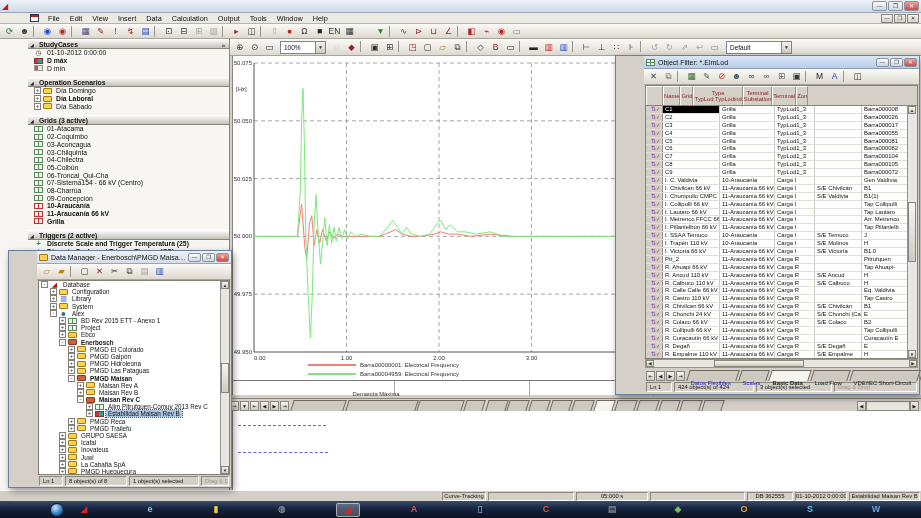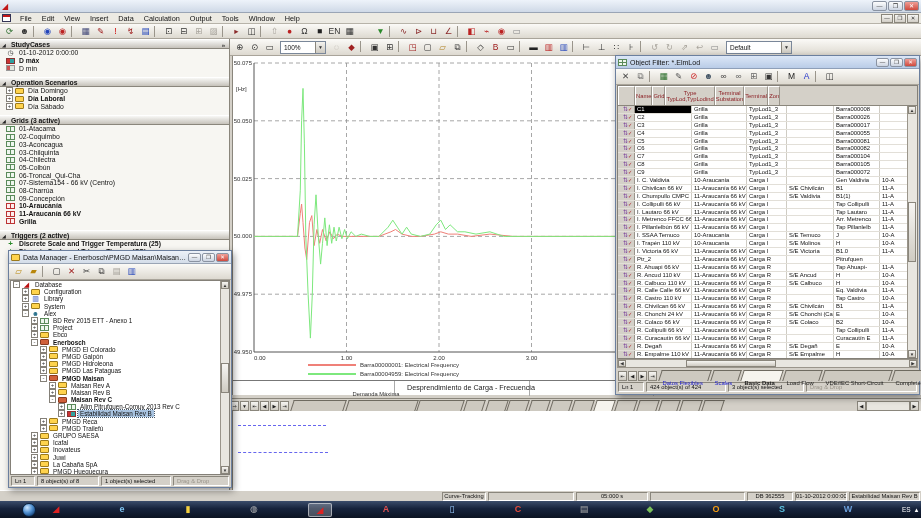--- a/index.html
+++ b/index.html
@@ -1,19 +1,19 @@
 <!DOCTYPE html>
 <html><head>
 <meta charset="utf-8">
 <style>
   html,body{margin:0;padding:0;background:#888;}
   *{box-sizing:border-box;}
   #root{position:relative;width:921px;height:518px;background:#d4d0c8;overflow:hidden;
         font-family:"Liberation Sans","DejaVu Sans",sans-serif;color:#111;cursor:default;}
-  .abs{position:absolute;}
+  .abs{position:absolute;padding-left:28px;}
 
   
   #titlebar{left:0;top:0;width:921px;height:13px;background:linear-gradient(#eef3fa,#cfd9e7);
             border-bottom:1px solid #9aa5b5;display:flex;align-items:center;padding:0 2px;}
   #app-logo{color:#c11818;font-size:8px;line-height:9px;margin-right:3px;}
   #title-text{font-size:7.5px;color:#1a1a1a;white-space:nowrap;overflow:hidden;}
   .winbtns{margin-left:auto;display:flex;gap:1px;}
   .wbtn{width:15px;height:10px;background:linear-gradient(#fdfdfd,#cdd5e2);border:1px solid #8a93a2;
         border-radius:2px;font-size:6px;line-height:8px;text-align:center;color:#333;}
   .wbtn.close{background:linear-gradient(#f09e96,#cf4a3e);color:#fff;}
@@ -468,21 +468,20 @@
       </div>
         <div class="lg-row">
         <span class="lg-line" style="background: rgb(125, 232, 125);"></span>
         <span class="lg-txt">Barra00004959: Electrical Frequency</span>
       </div>
       </div>
     <div id="chart-footer">
       <span class="vdiv" style="left:161px"></span>
       <span class="vdiv" style="left:296px"></span>
       <span class="vdiv" style="left:420px"></span>
-      <div id="chart-title">Desprendimiento de Carga - Frecuencia</div>
       <div id="chart-subtitle">Demanda Máxima</div>
       <div id="annex">Annex: 1</div>
     </div>
   </div>
 
   <div id="pagetabs" class="abs">
     <span style="display:flex">
 
     <span class="navbtn">⇐</span>
         <span class="navbtn">⇒</span>

